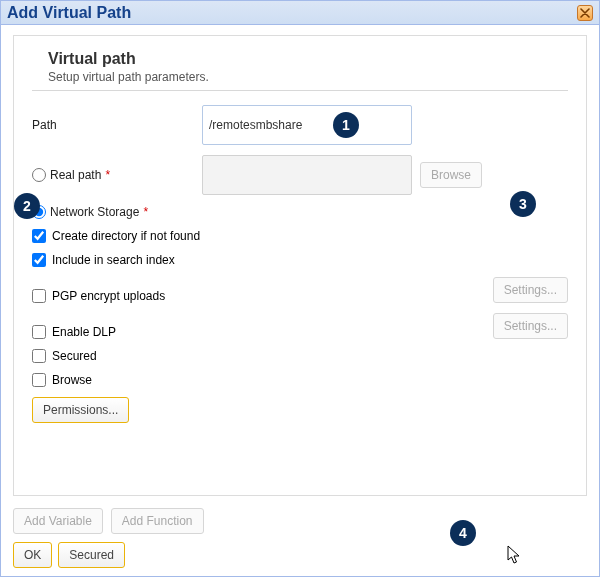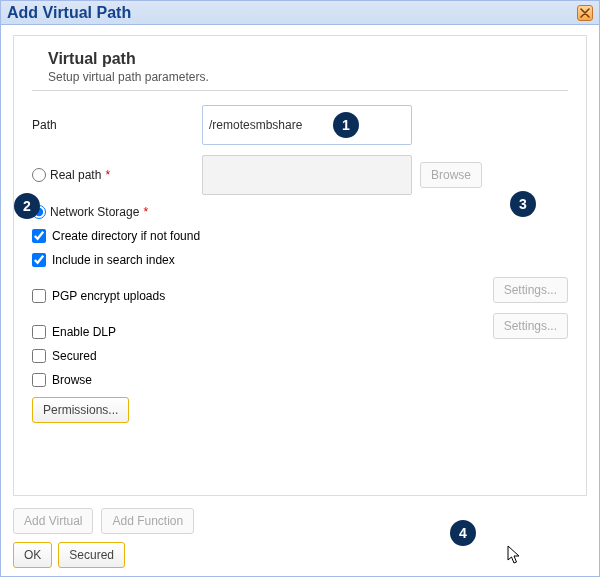--- a/index.html
+++ b/index.html
@@ -233,21 +233,21 @@
         <input type="checkbox" style="">
         <span>Browse</span>
       </div>
 
       <div style="margin-top:4px">
         <button class="btn">Permissions...</button>
       </div>
     </div>
 
     <div class="bottom-row">
-      <button class="btn disabled" disabled="">Add Virtual</button>
+      <button class="btn disabled" disabled="">Add Variable</button>
       <button class="btn disabled" disabled="">Add Function</button>
     </div>
 
     <div class="footer">
       <button class="btn">OK</button>
       <button class="btn">Secured</button>
     </div>
   </div>
 </div>
 

